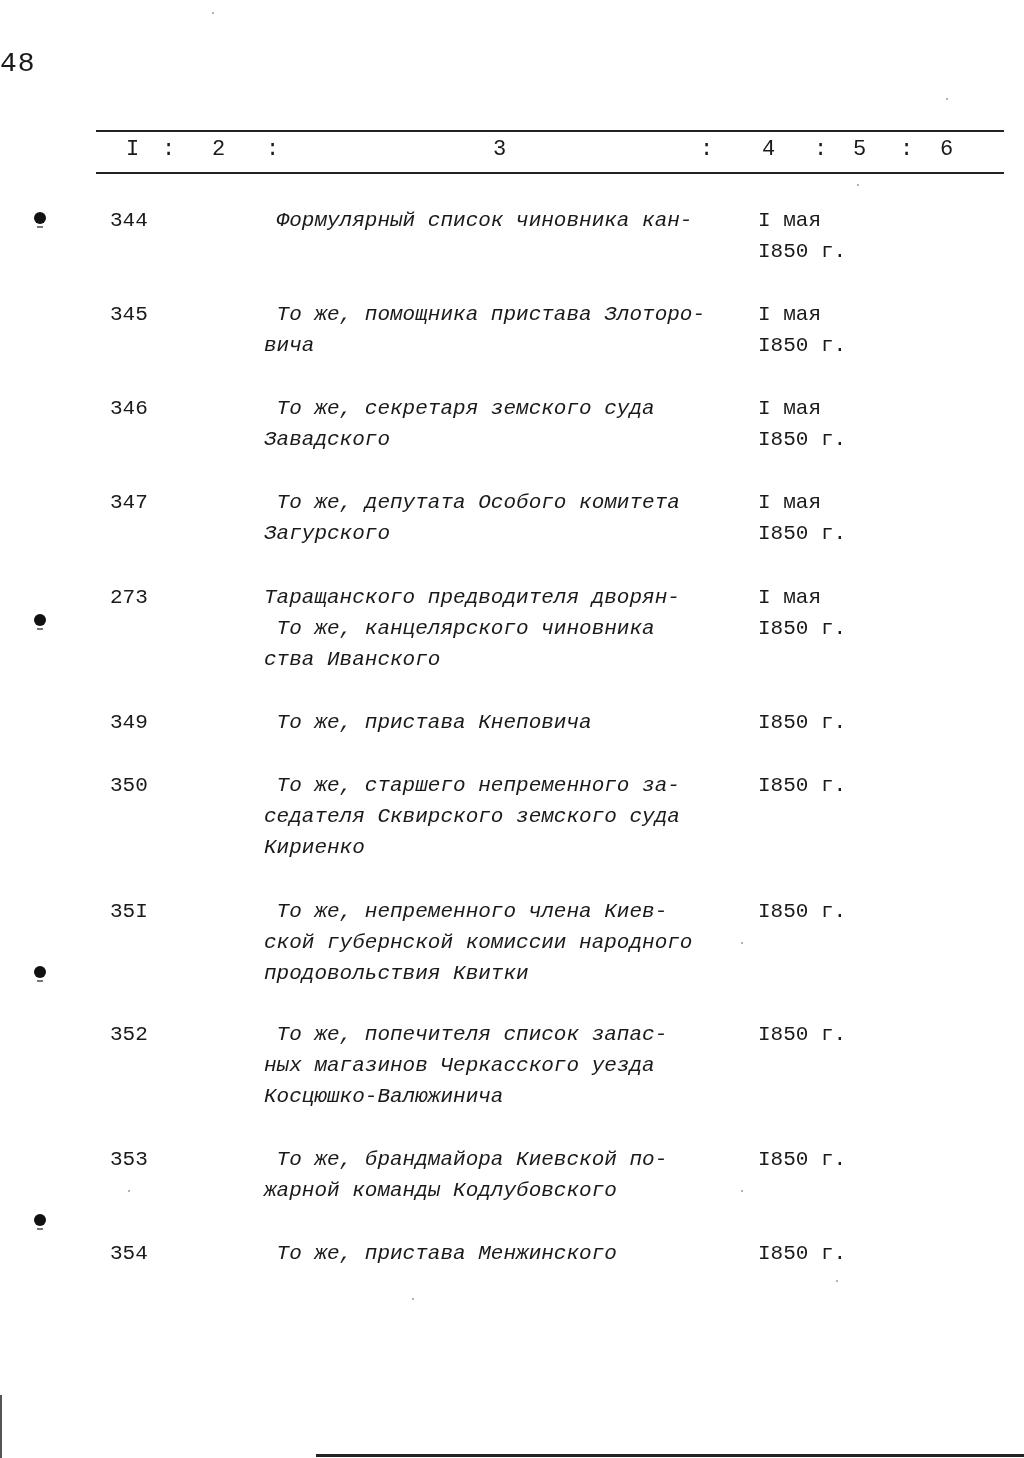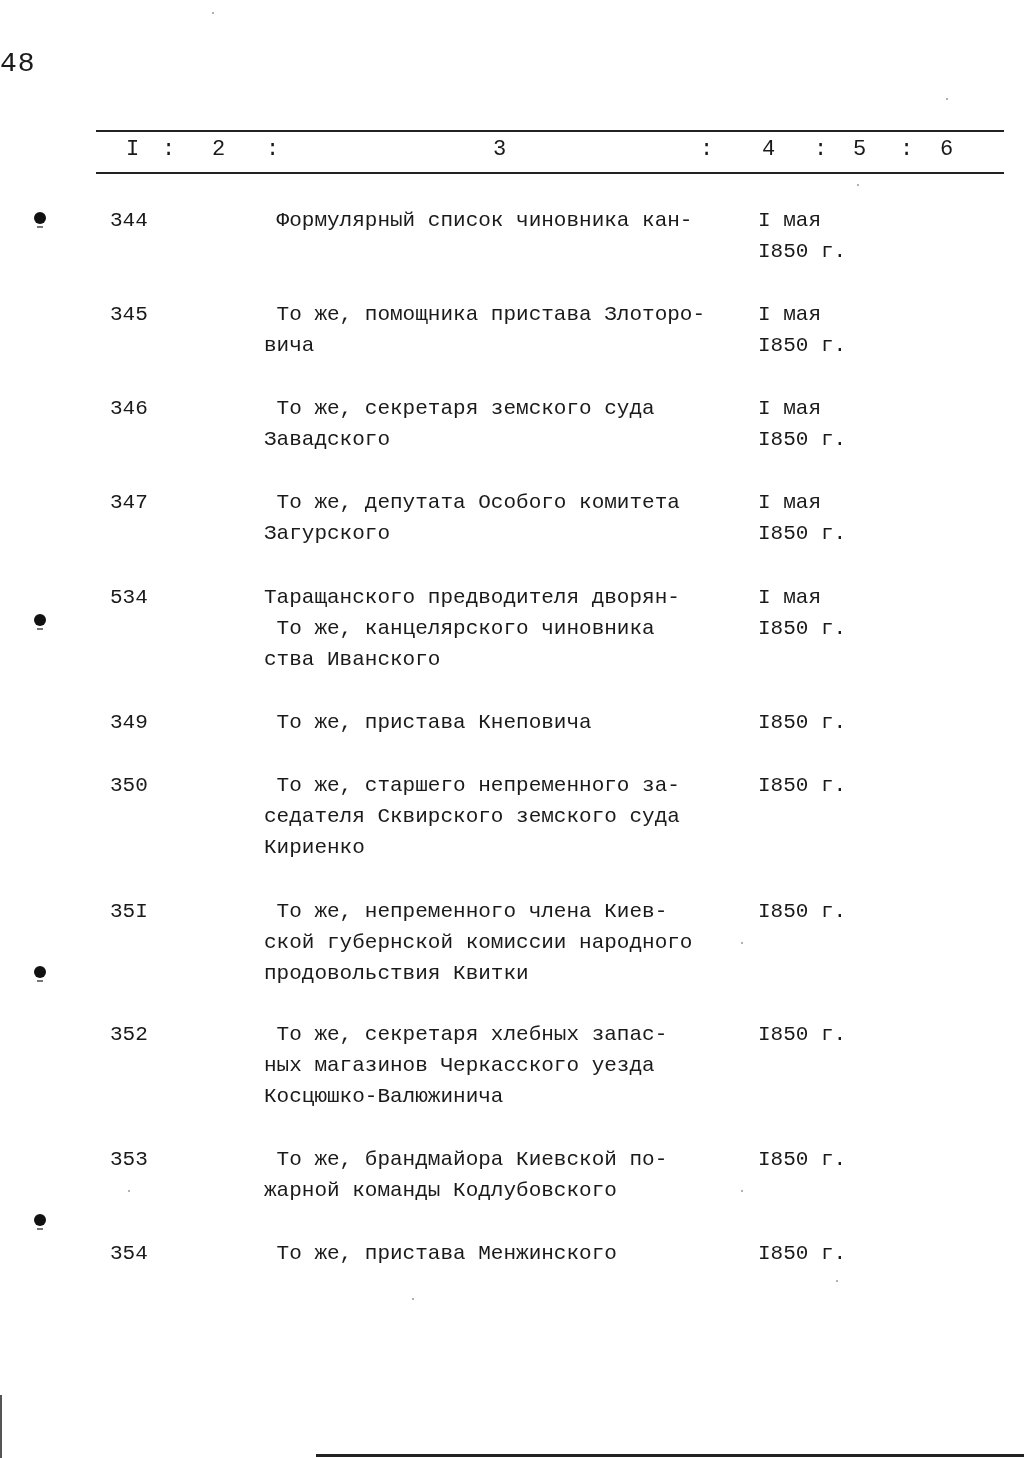--- a/index.html
+++ b/index.html
@@ -24,21 +24,21 @@
     .header-row {
       position: absolute; top: 137px; left: 96px; width: 908px; height: 30px;
       font-size: 22px;
     }
     .header-row span { position: absolute; top: 0; }
     .entry {
       position: absolute; left: 0; width: 1024px;
       font-size: 21px; line-height: 31px;
     }
     .entry .num { position: absolute; left: 110px; top: 0; }
-    .entry .desc { position: absolute; left: 264px; top: 0; width: 445px; white-space: pre; }
+    .entry .desc { position: absolute; left: 264px; top: 0; width: 445px; white-space: pre; font-style: italic; }
     .entry .date { position: absolute; left: 712px; top: 0; white-space: pre; margin-left: 46px; }
     .punch {
       position: absolute; left: 34px; width: 12px; height: 12px;
       border-radius: 50%; background: #111;
     }
     .punch::after {
       content: ""; position: absolute; left: 3px; top: 14px; width: 6px; height: 2px; background: #777;
     }
     .edge-left {
       position: absolute; left: 0; top: 1395px; width: 2px; height: 63px; background: #555;
@@ -84,42 +84,42 @@
       <div class="num">346</div>
       <div class="desc"><div> То же, секретаря земского суда</div><div>Завадского</div></div>
       <div class="date"><div>I мая</div><div>I850 г.</div></div>
     </div>
     <div class="entry" style="top: 487px;">
       <div class="num">347</div>
       <div class="desc"><div> То же, депутата Особого комитета</div><div>Загурского</div></div>
       <div class="date"><div>I мая</div><div>I850 г.</div></div>
     </div>
     <div class="entry" style="top: 582px;">
-      <div class="num">534</div>
+      <div class="num">273</div>
       <div class="desc"><div>Таращанского предводителя дворян-</div><div> То же, канцелярского чиновника</div><div>ства Иванского</div></div>
       <div class="date"><div>I мая</div><div>I850 г.</div></div>
     </div>
     <div class="entry" style="top: 707px;">
       <div class="num">349</div>
       <div class="desc"><div> То же, пристава Кнеповича</div></div>
       <div class="date"><div>I850 г.</div></div>
     </div>
     <div class="entry" style="top: 770px;">
       <div class="num">350</div>
       <div class="desc"><div> То же, старшего непременного за-</div><div>седателя Сквирского земского суда</div><div>Кириенко</div></div>
       <div class="date"><div>I850 г.</div></div>
     </div>
     <div class="entry" style="top: 896px;">
       <div class="num">35I</div>
       <div class="desc"><div> То же, непременного члена Киев-</div><div>ской губернской комиссии народного</div><div>продовольствия Квитки</div></div>
       <div class="date"><div>I850 г.</div></div>
     </div>
     <div class="entry" style="top: 1019px;">
       <div class="num">352</div>
-      <div class="desc"><div> То же, секретаря хлебных запас-</div><div>ных магазинов Черкасского уезда</div><div>Косцюшко-Валюжинича</div></div>
+      <div class="desc"><div> То же, попечителя список запас-</div><div>ных магазинов Черкасского уезда</div><div>Косцюшко-Валюжинича</div></div>
       <div class="date"><div>I850 г.</div></div>
     </div>
     <div class="entry" style="top: 1144px;">
       <div class="num">353</div>
       <div class="desc"><div> То же, брандмайора Киевской по-</div><div>жарной команды Кодлубовского</div></div>
       <div class="date"><div>I850 г.</div></div>
     </div>
     <div class="entry" style="top: 1238px;">
       <div class="num">354</div>
       <div class="desc"><div> То же, пристава Менжинского</div></div>

